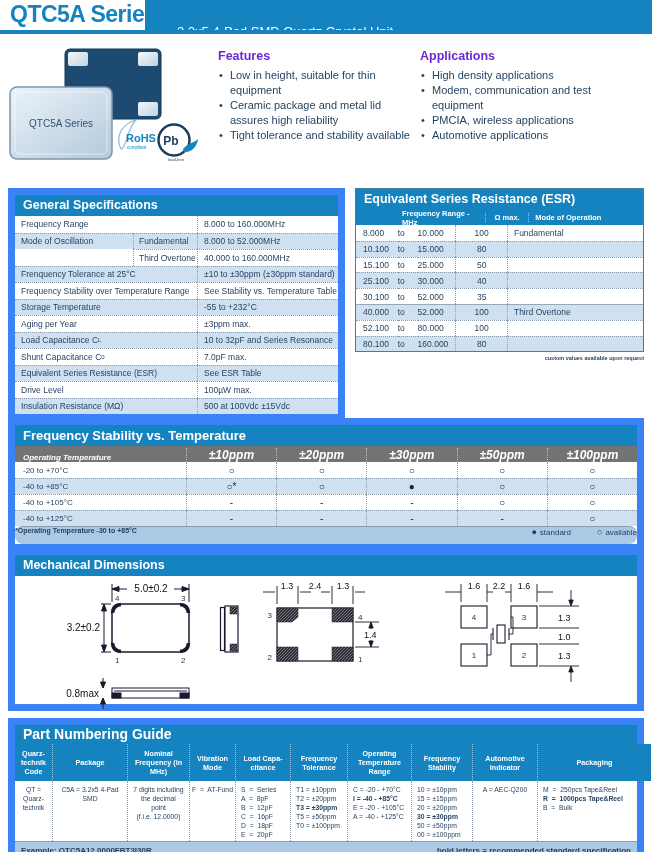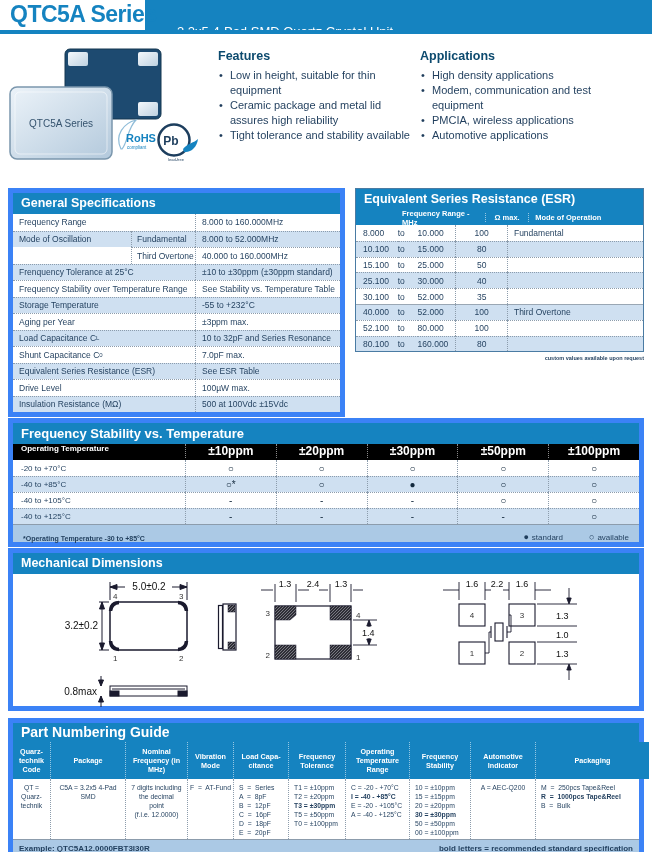--- a/index.html
+++ b/index.html
@@ -9,25 +9,25 @@
   .header{position:absolute;top:0;left:0;width:652px;height:34px;}
   .header-title{position:absolute;left:10px;top:1px;font-size:23px;font-weight:bold;color:#1583c0;letter-spacing:-.5px;}
   .header-band{position:absolute;left:145px;right:0;top:0;height:30px;background:#1583c0;display:flex;align-items:center;}
   .header-sub{color:#fff;font-size:13px;font-weight:normal;padding-left:32px;margin-top:32px;}
   .header-strip{position:absolute;left:0;right:0;top:30px;height:4px;background:#1583c0;}
   
   .hero{position:absolute;top:45px;left:8px;width:636px;height:142px;}
   .product-svg{position:absolute;left:0;top:0;}
   .features{position:absolute;left:210px;top:4px;width:198px;}
   .applications{position:absolute;left:412px;top:4px;width:224px;}
-  .col-heading{font-size:12.5px;font-weight:bold;color:#0c4a6e;margin-bottom:5px;}
+  .col-heading{font-size:12.5px;font-weight:bold;color:#6d28d9;margin-bottom:5px;}
   .bullet-item{position:relative;padding-left:12px;font-size:11px;color:#1f3d5c;line-height:15px;}
   .bullet-item::before{content:"•";position:absolute;left:1px;}
   
-  .section{position:absolute;border:5px solid #3b82f6;box-sizing:border-box;background:#fff;}
+  .section{position:absolute;border:7px solid #3b82f6;box-sizing:border-box;background:#fff;}
   .sec-title{background:#1583c0;color:#fff;font-weight:bold;font-size:12.5px;height:21px;line-height:21px;padding-left:8px;}
   
   .sec-general{top:188px;left:8px;width:337px;}
   .grow{display:flex;height:16.5px;}
   .grow.alt{background:#cfe0f1;}
   .gc{display:flex;align-items:center;font-size:8.5px;color:#1f3d5c;box-sizing:border-box;height:100%;}
   .bt{border-top:1px dotted #8c9cac;}
   .bl{border-left:1px dotted #8c9cac;}
   .glabel{width:182px;padding-left:6px;}
   .glabelmain{width:118px;padding-left:6px;}
@@ -49,29 +49,29 @@
   .esr-row:nth-child(6) .ec{border-top:1px solid #9aa7b4;}
   .ec-from{width:42px;padding-left:7px;}
   .ec-toword{width:20px;}
   .ec-to{width:38px;}
   .ec-ohm{width:52px;justify-content:center;border-left:1px dotted #8c9cac;}
   .ec-mode{width:137px;padding-left:6px;border-left:1px dotted #8c9cac;}
   .esr-note{text-align:right;font-size:5.5px;font-weight:bold;color:#1f3d5c;margin-top:3px;}
   
   .sec-stab{top:418px;left:8px;width:636px;}
   .sec-stab .sec-title{font-size:13px;}
-  .stab-head{display:flex;background:#000000;height:16px;align-items:flex-start;}
+  .stab-head{display:flex;background:#737373;height:16px;align-items:flex-end;font-style:italic;}
   .sh-temp{width:174px;padding-left:8px;color:#fff;font-size:8px;font-weight:bold;box-sizing:border-box;}
   .sh-col{width:92px;text-align:center;color:#fff;font-size:12px;font-weight:bold;border-left:1px dotted rgba(255,255,255,.55);box-sizing:border-box;}
   .stab-row{display:flex;height:16px;}
   .stab-row:nth-child(even){background:#cfe0f1;}
   .st-temp{width:174px;padding-left:8px;font-size:8px;display:flex;align-items:center;box-sizing:border-box;border-top:1px dotted #8c9cac;height:100%;}
   .st-cell{width:92px;display:flex;align-items:center;justify-content:center;font-size:10px;color:#13293d;border-left:1px dotted #8c9cac;border-top:1px dotted #8c9cac;box-sizing:border-box;height:100%;}
   .stab-row:first-child .st-temp,.stab-row:first-child .st-cell{border-top:none;}
-  .stab-foot{display:flex;background:#abc9e5;height:17px;align-items:flex-end;justify-content:space-between;padding:0 10px;border-top:1px solid #8c9cac;}
+  .stab-foot{display:flex;background:#abc9e5;height:17px;align-items:flex-start;justify-content:space-between;padding:0 0;border-top:1px solid #8c9cac;border-radius:8px;}
   .stab-footnote{font-size:7px;font-weight:bold;}
   .legend{display:flex;gap:26px;font-size:8px;}
   .legend .leg span:first-child{margin-right:3px;font-size:9px;}
   
   .sec-mech{top:548px;left:8px;width:636px;height:163px;}
   
   .sec-pn{top:718px;left:8px;width:636px;}
   .sec-pn .sec-title{font-size:14px;height:19px;line-height:19px;}
   .pn-grid{display:grid;grid-template-columns:37px 75px 62px 46px 55px 57px 64px 61px 65px 114px;}
   .pn-hc{background:#1583c0;color:#fff;font-size:7.2px;font-weight:bold;text-align:center;display:flex;align-items:center;justify-content:center;min-height:37px;padding:2px;border-left:1px dotted rgba(255,255,255,.55);box-sizing:border-box;}

